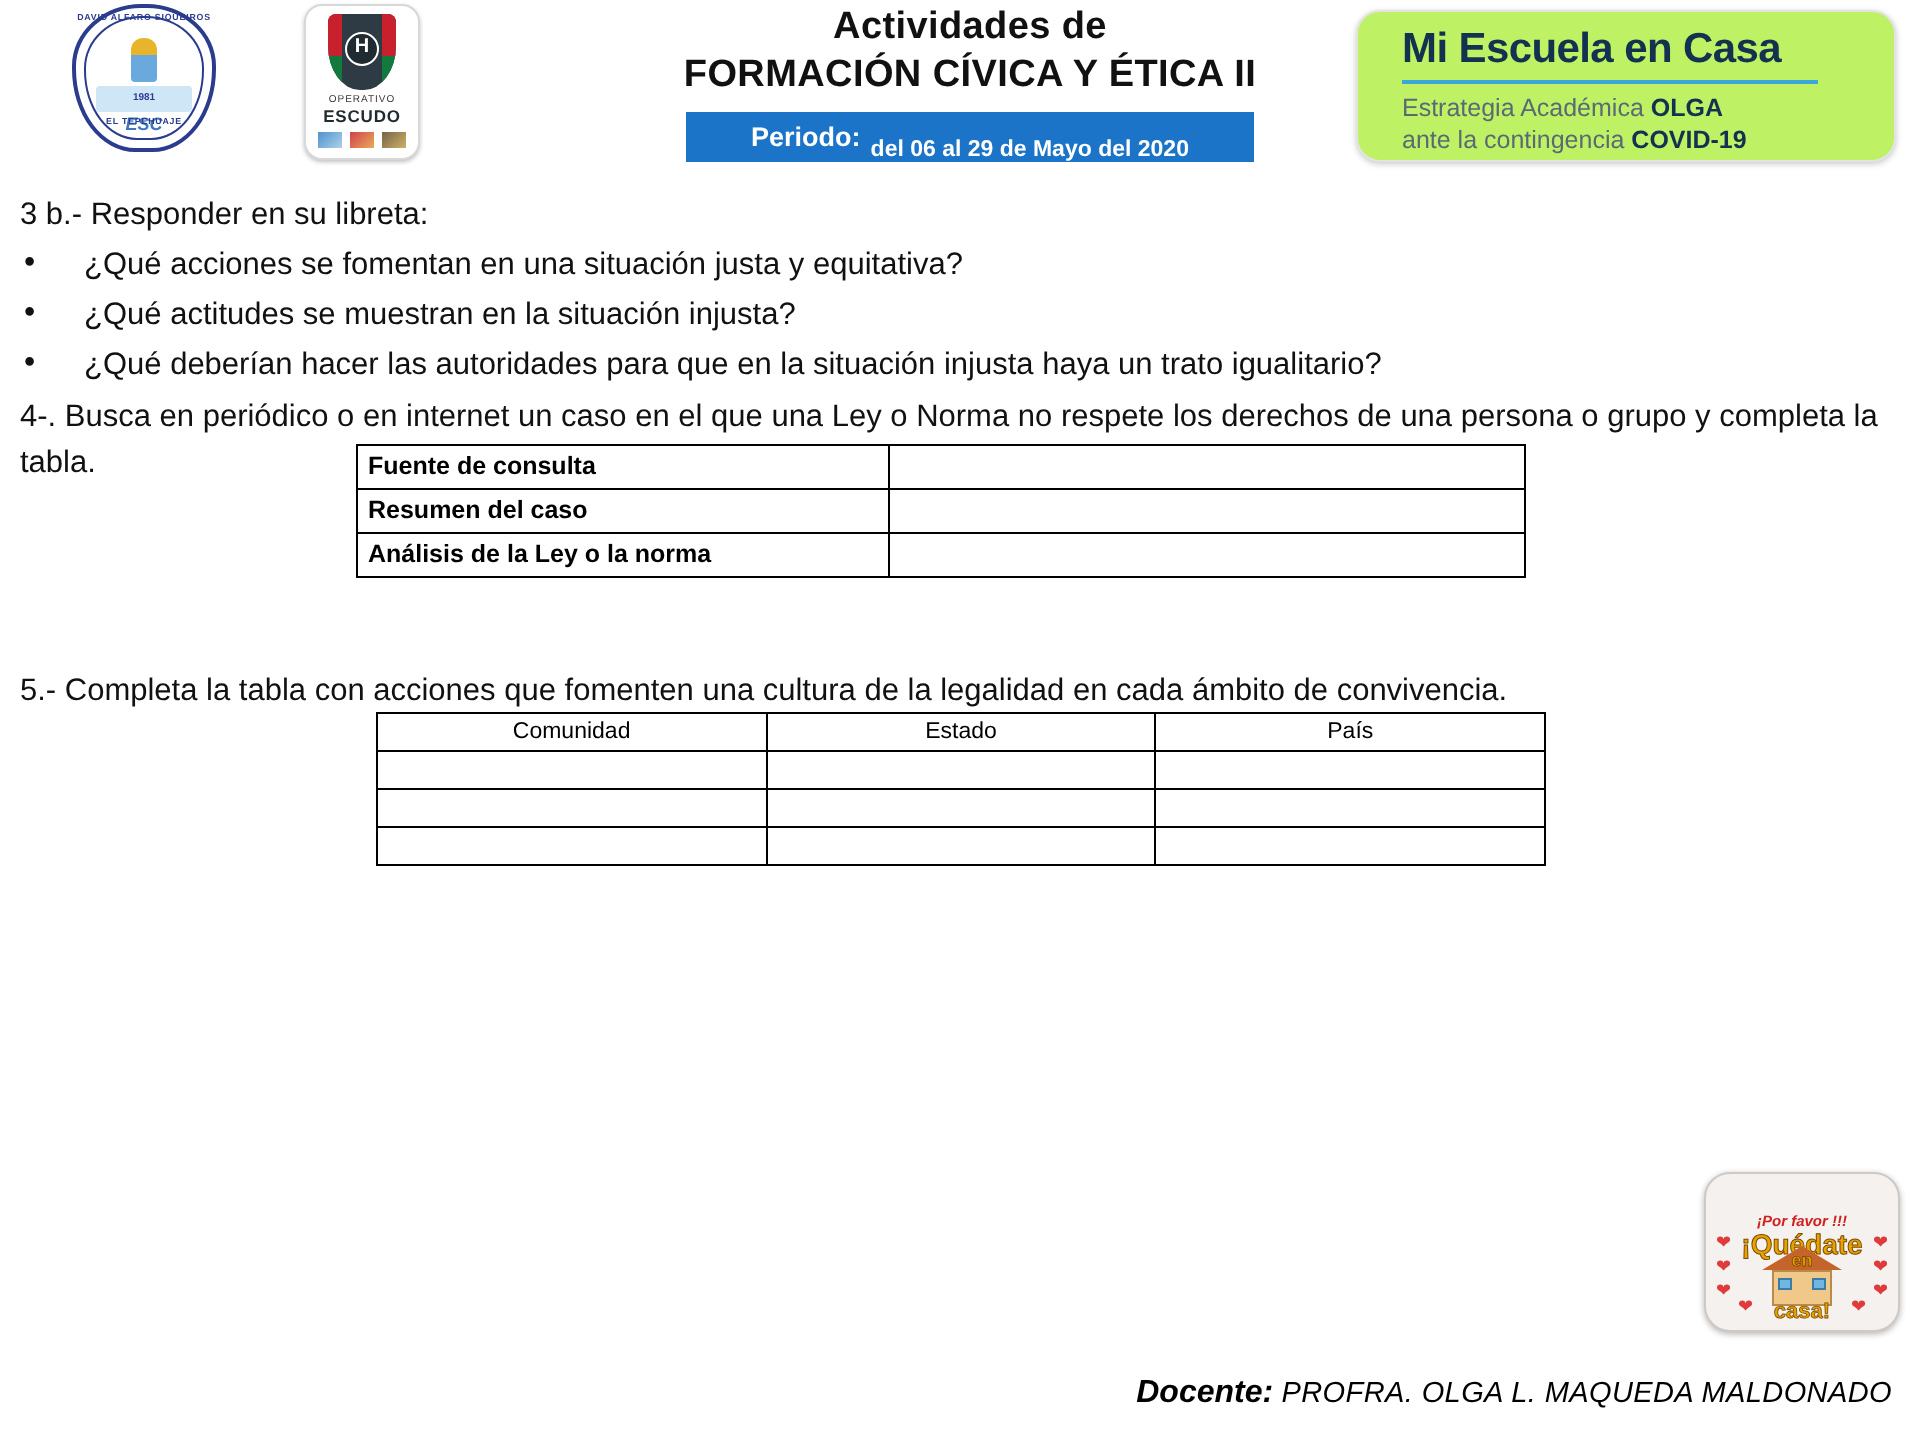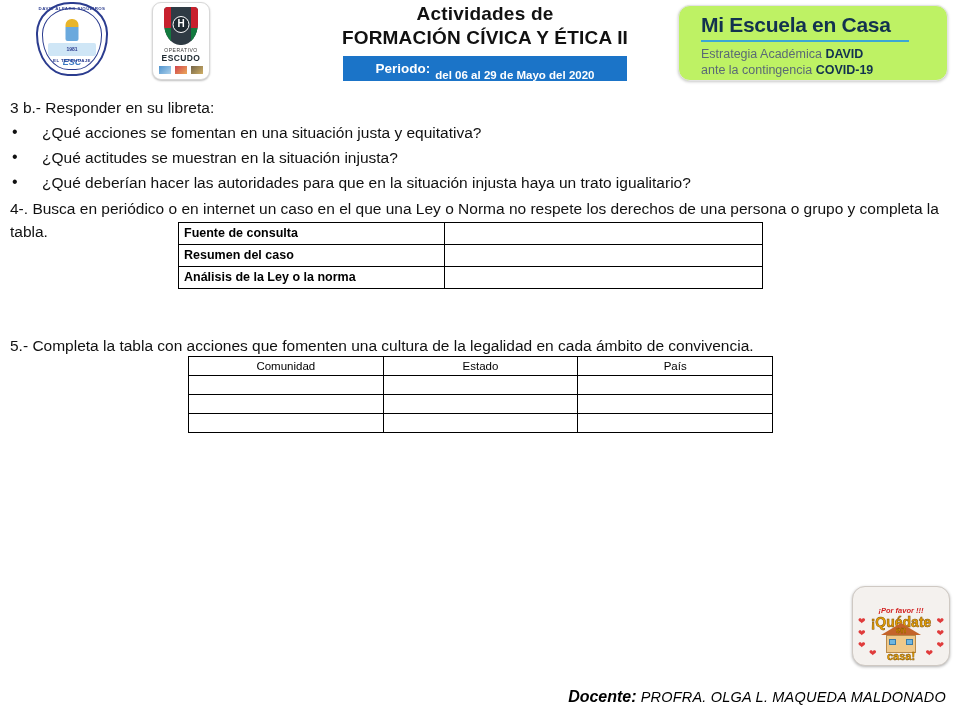--- a/index.html
+++ b/index.html
@@ -502,21 +502,21 @@
     <div id="period-badge">
       <span class="p-label">Periodo:</span>
       <span class="p-value">del 06 al 29 de Mayo del 2020</span>
     </div>
   </div>
 
   <div id="mec">
     <div class="mec-title">Mi Escuela en Casa</div>
     <div class="mec-rule"></div>
     <div class="mec-sub">
-      <span>Estrategia Académica </span><b>DAVID</b><br>
+      <span>Estrategia Académica </span><b>OLGA</b><br>
       <span>ante la contingencia </span><b>COVID-19</b>
     </div>
   </div>
 </div>
 
 <div id="content">
   <div class="q-line">3 b.- Responder en su libreta:</div>
   <ul class="bullets">
     <li>¿Qué acciones se fomentan en una situación justa y equitativa?</li>
     <li>¿Qué actitudes se muestran en la situación injusta?</li>

